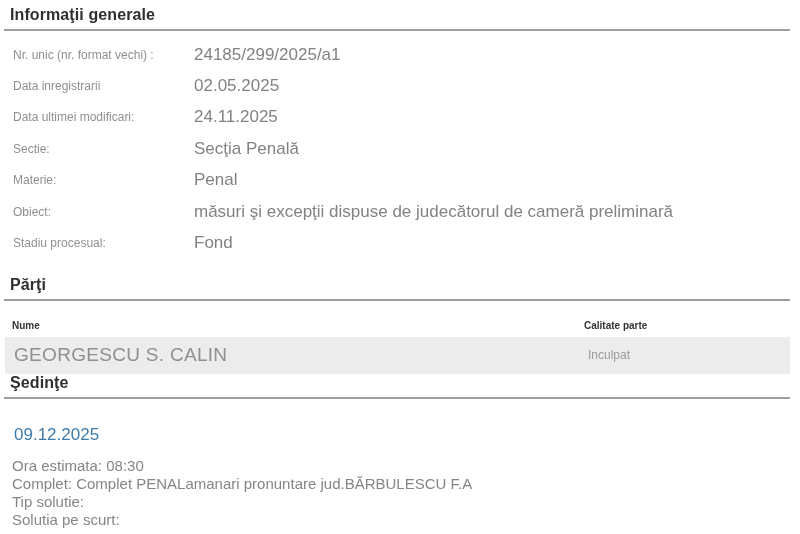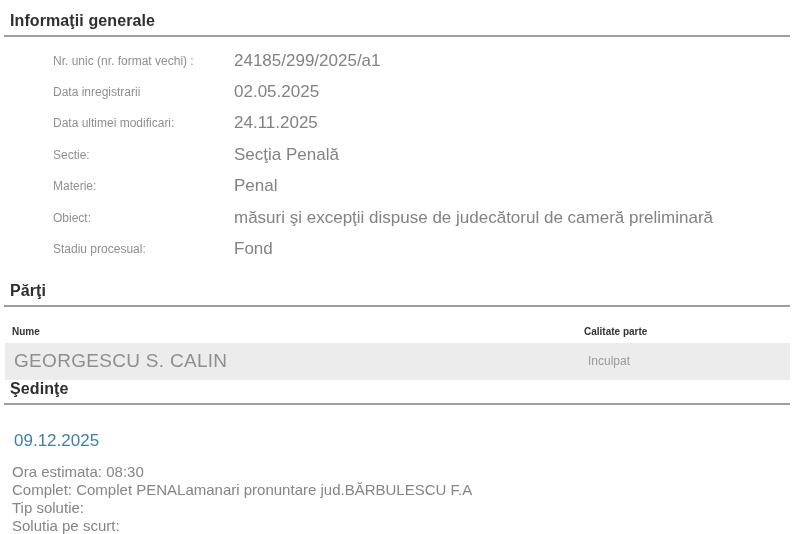--- a/index.html
+++ b/index.html
@@ -15,27 +15,26 @@
     color: #2f2f2f;
     margin: 0 10px;
     letter-spacing: 0.1px;
   }
   .divider {
     height: 2px;
     background: #9e9e9e;
     margin: 5px 10px 0 4px;
   }
   
-  .gen-title { padding-top: 6px; margin-top: 6px; }
+  .gen-title { padding-top: 6px; }
   .info-rows { margin-top: 8px; }
   .info-row {
     display: flex;
     align-items: center;
     height: 31.4px;
-    padding-left: 40px;
   }
   .info-label {
     width: 194px;
     padding-left: 13px;
     font-size: 12px;
     color: #8f8f8f;
     flex: none;
   }
   .info-value {
     font-size: 17px;

